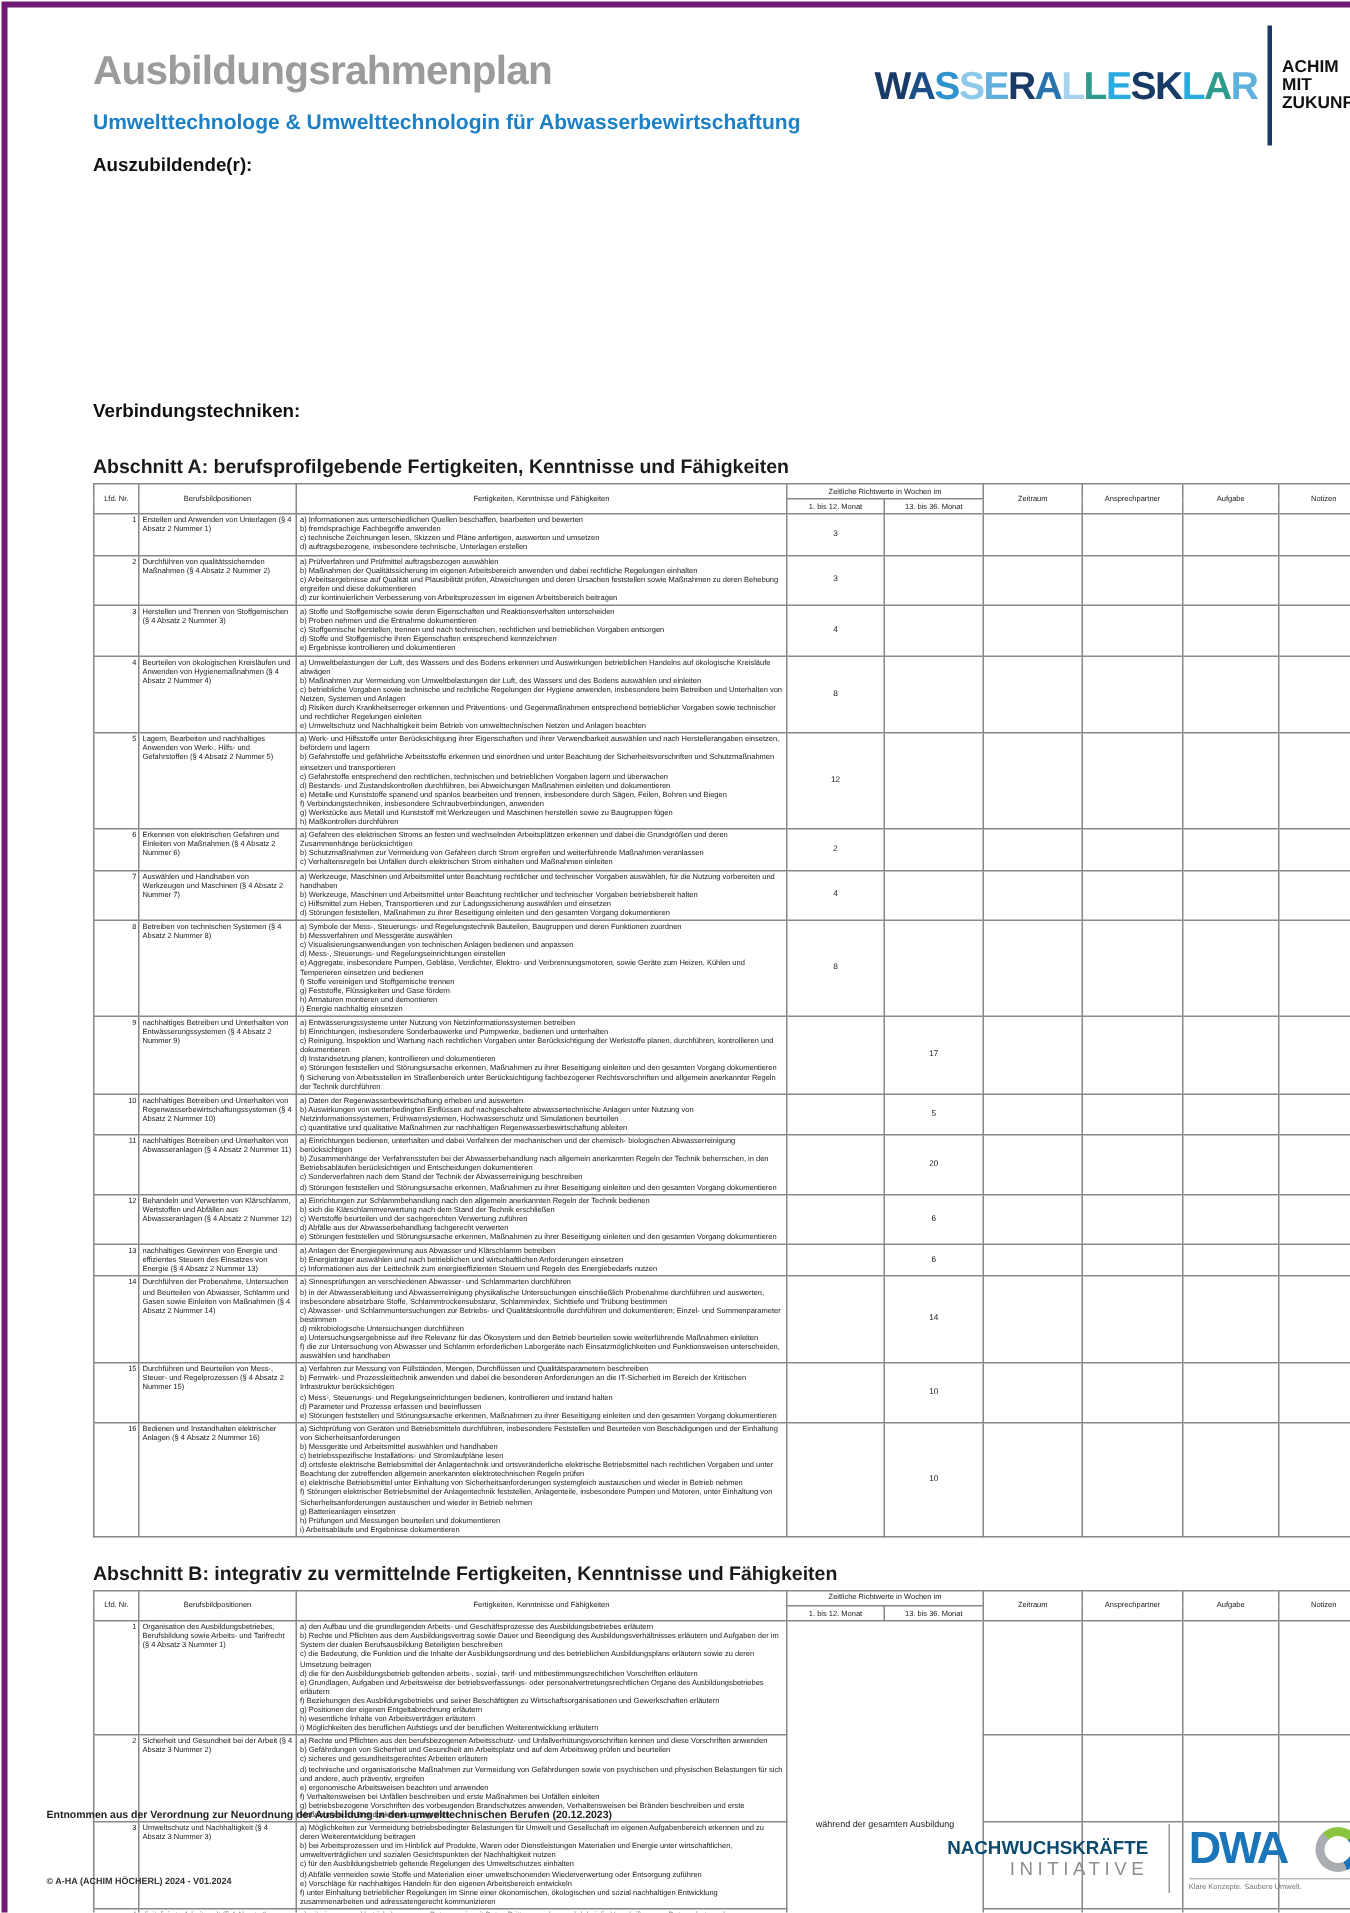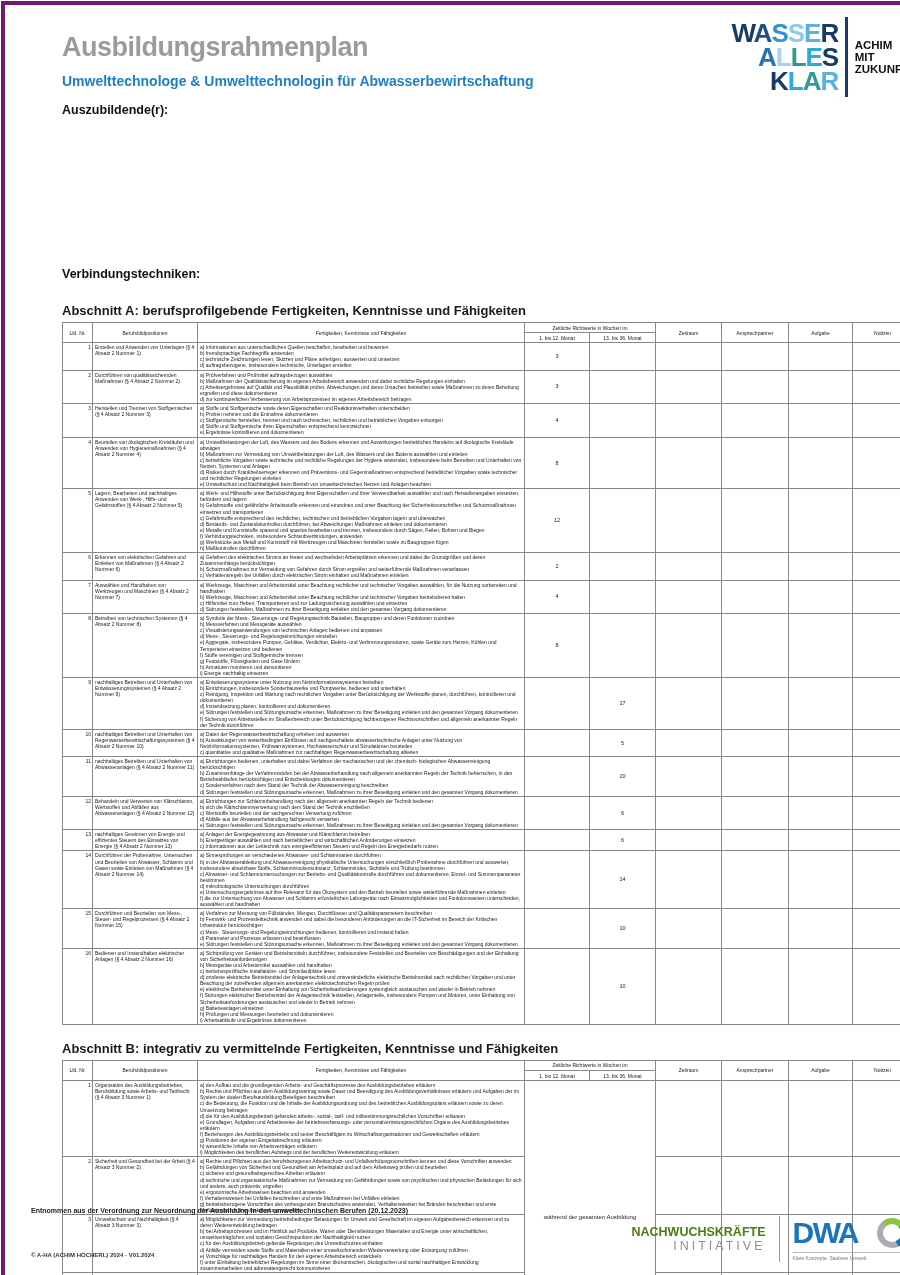--- a/index.html
+++ b/index.html
@@ -7,21 +7,21 @@
   .page{position:absolute;left:1px;top:1px;width:896px;height:1271px;border:4px solid #701a75;background:#fff;overflow:hidden;padding-left:32px;}
   .content{position:relative;padding:0 25px;}
 
   .title{margin:0;padding-top:27px;font-size:27px;font-weight:bold;letter-spacing:-0.5px;color:#9b9b9b;}
   .subtitle{margin:10px 0 0 0;font-size:14px;font-weight:bold;color:#1d80c4;}
   .fill-line{margin-top:14px;display:flex;gap:150px;flex-direction:column;}
   .fill-label{font-size:12.5px;font-weight:bold;color:#111;}
 
   
   .logo{position:absolute;top:12px;right:24px;display:flex;align-items:center;gap:7px;}
-  .logo-words{display:flex;flex-direction:column;align-items:flex-end;line-height:0.93;}
+  .logo-words{display:flex;flex-direction:row;align-items:flex-end;line-height:0.93;}
   .logo-word{font-size:26px;font-weight:bold;letter-spacing:-1px;white-space:nowrap;}
   .logo-divider{width:2.5px;height:80px;background:#173a66;}
   .logo-tagline{display:flex;flex-direction:column;line-height:1.05;}
   .logo-tagline span{font-size:11.5px;font-weight:bold;color:#111;}
 
   .section-label{margin:0;font-size:13px;font-weight:bold;color:#1a1a1a;}
   .section-label.a{margin-top:22px;}
   .section-label.b{margin-top:16px;}
 
   table{border-collapse:collapse;table-layout:fixed;width:850px;margin-top:4px;font-size:5px;line-height:1.22;color:#1a1a1a;}
@@ -31,21 +31,21 @@
   td.skills{white-space:pre-line;}
   td.val{text-align:center;vertical-align:middle;font-size:5.5px;}
   td.merged{text-align:center;vertical-align:middle;font-size:6px;}
   td.fill{background:#fff;}
 
   
   .footer-source{position:absolute;left:26px;bottom:62px;font-size:7px;font-weight:bold;color:#222;}
   .footer-copy{position:absolute;left:26px;bottom:18px;font-size:6px;font-weight:bold;color:#333;}
   .footer-right{position:absolute;right:26px;bottom:14px;display:flex;align-items:center;gap:13px;}
   .initiative{display:flex;flex-direction:column;align-items:flex-end;line-height:1.15;}
-  .initiative .l1{font-size:12.5px;font-weight:bold;color:#4d7c0f;}
+  .initiative .l1{font-size:12.5px;font-weight:bold;color:#0c4a6e;}
   .initiative .l2{font-size:12.5px;color:#8e8e8e;letter-spacing:3px;}
   .vline{width:1px;height:46px;background:#9a9a9a;}
   .dwa-block{display:flex;flex-direction:column;align-items:flex-start;}
   .dwa-row{display:flex;align-items:center;gap:19px;}
   .dwa-text{font-size:30px;font-weight:bold;letter-spacing:-1.5px;line-height:1;}
   .dwa-circle{width:30px;height:30px;border-radius:50%;background:conic-gradient(from 210deg,#a9adb2 0 30%,#8bc53f 30% 55%,#1b75bb 55% 85%,#a9adb2 85% 100%);position:relative;}
   .dwa-circle::after{content:"";position:absolute;left:6px;top:6px;width:18px;height:18px;border-radius:50%;background:#fff;}
   .dwa-tagline{font-size:5px;color:#777;margin-top:4px;border-top:0.5px solid #bbb;padding-top:2px;width:100%;}
   .qr-block{display:flex;flex-direction:column;align-items:center;gap:5px;}
   .qr{width:38px;height:38px;position:relative;background-image:

